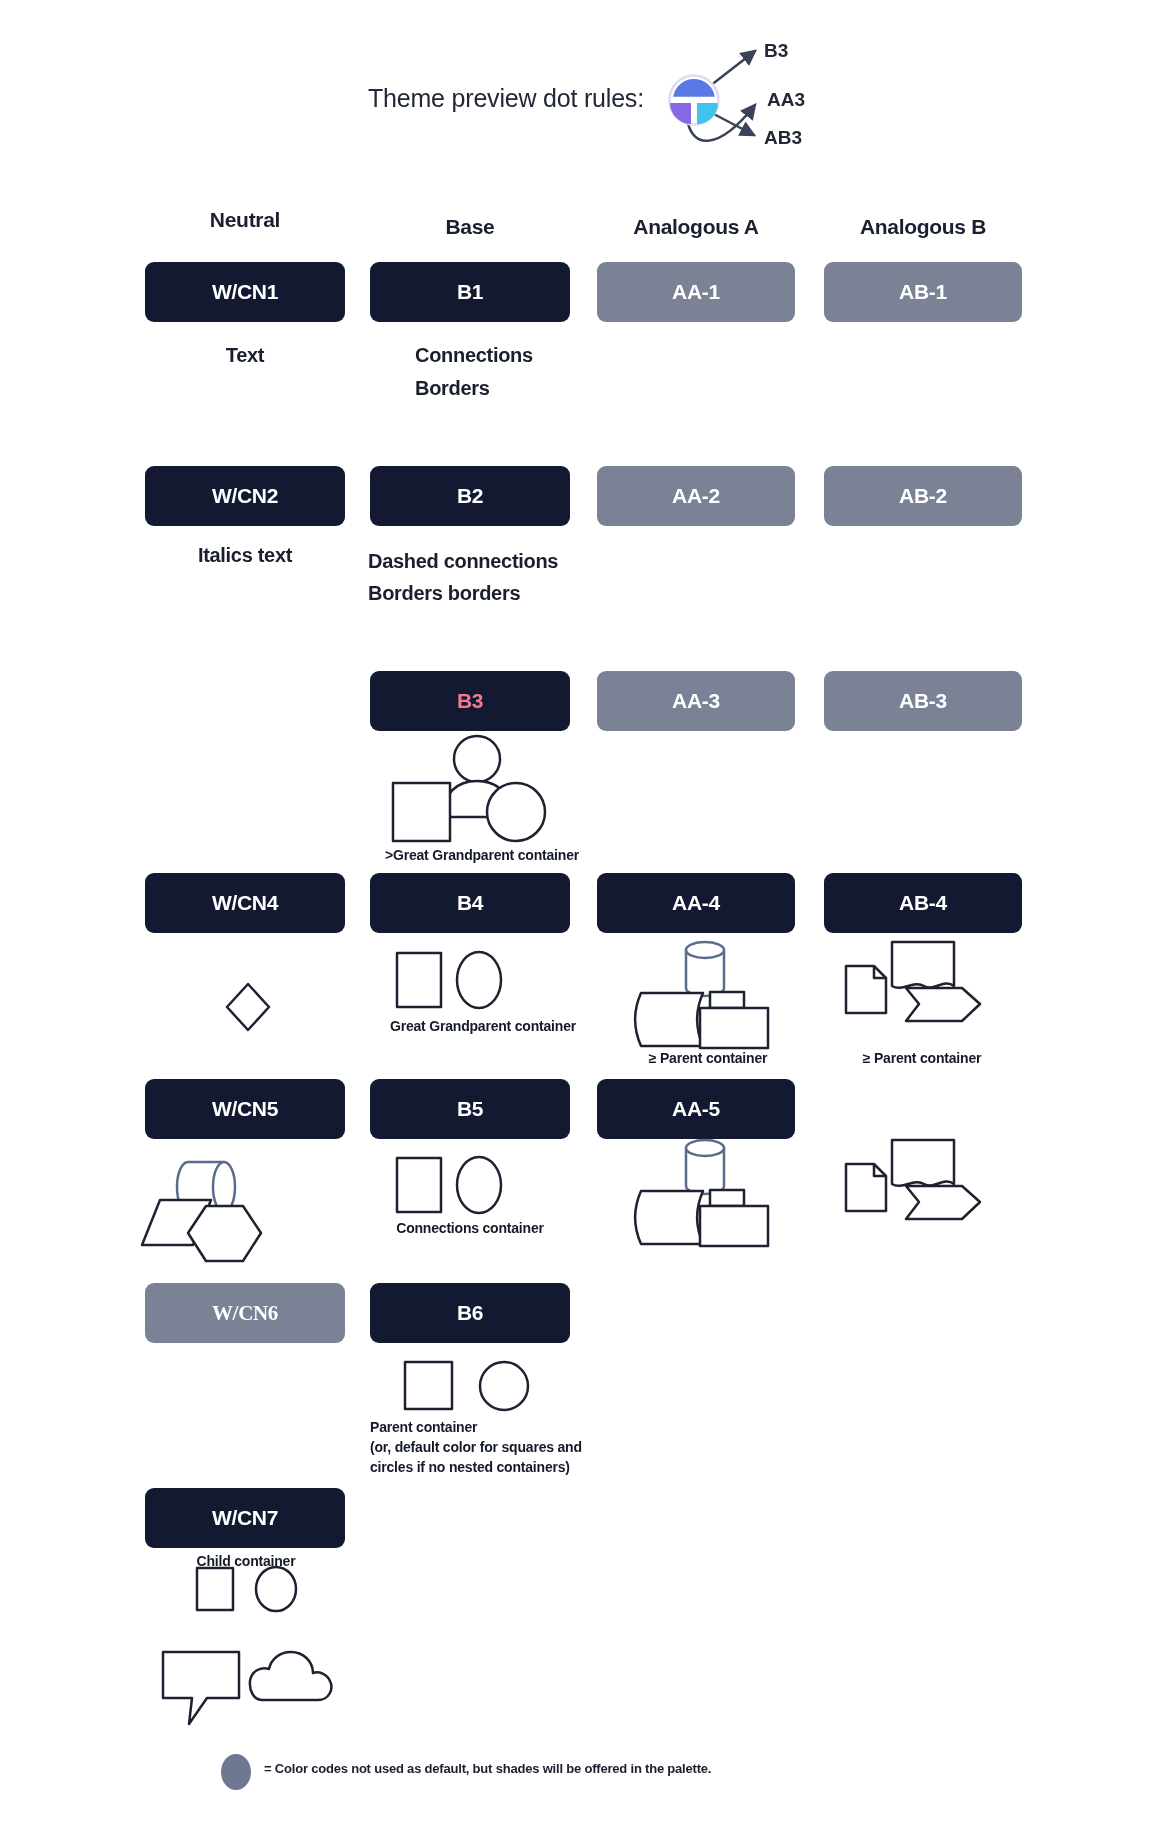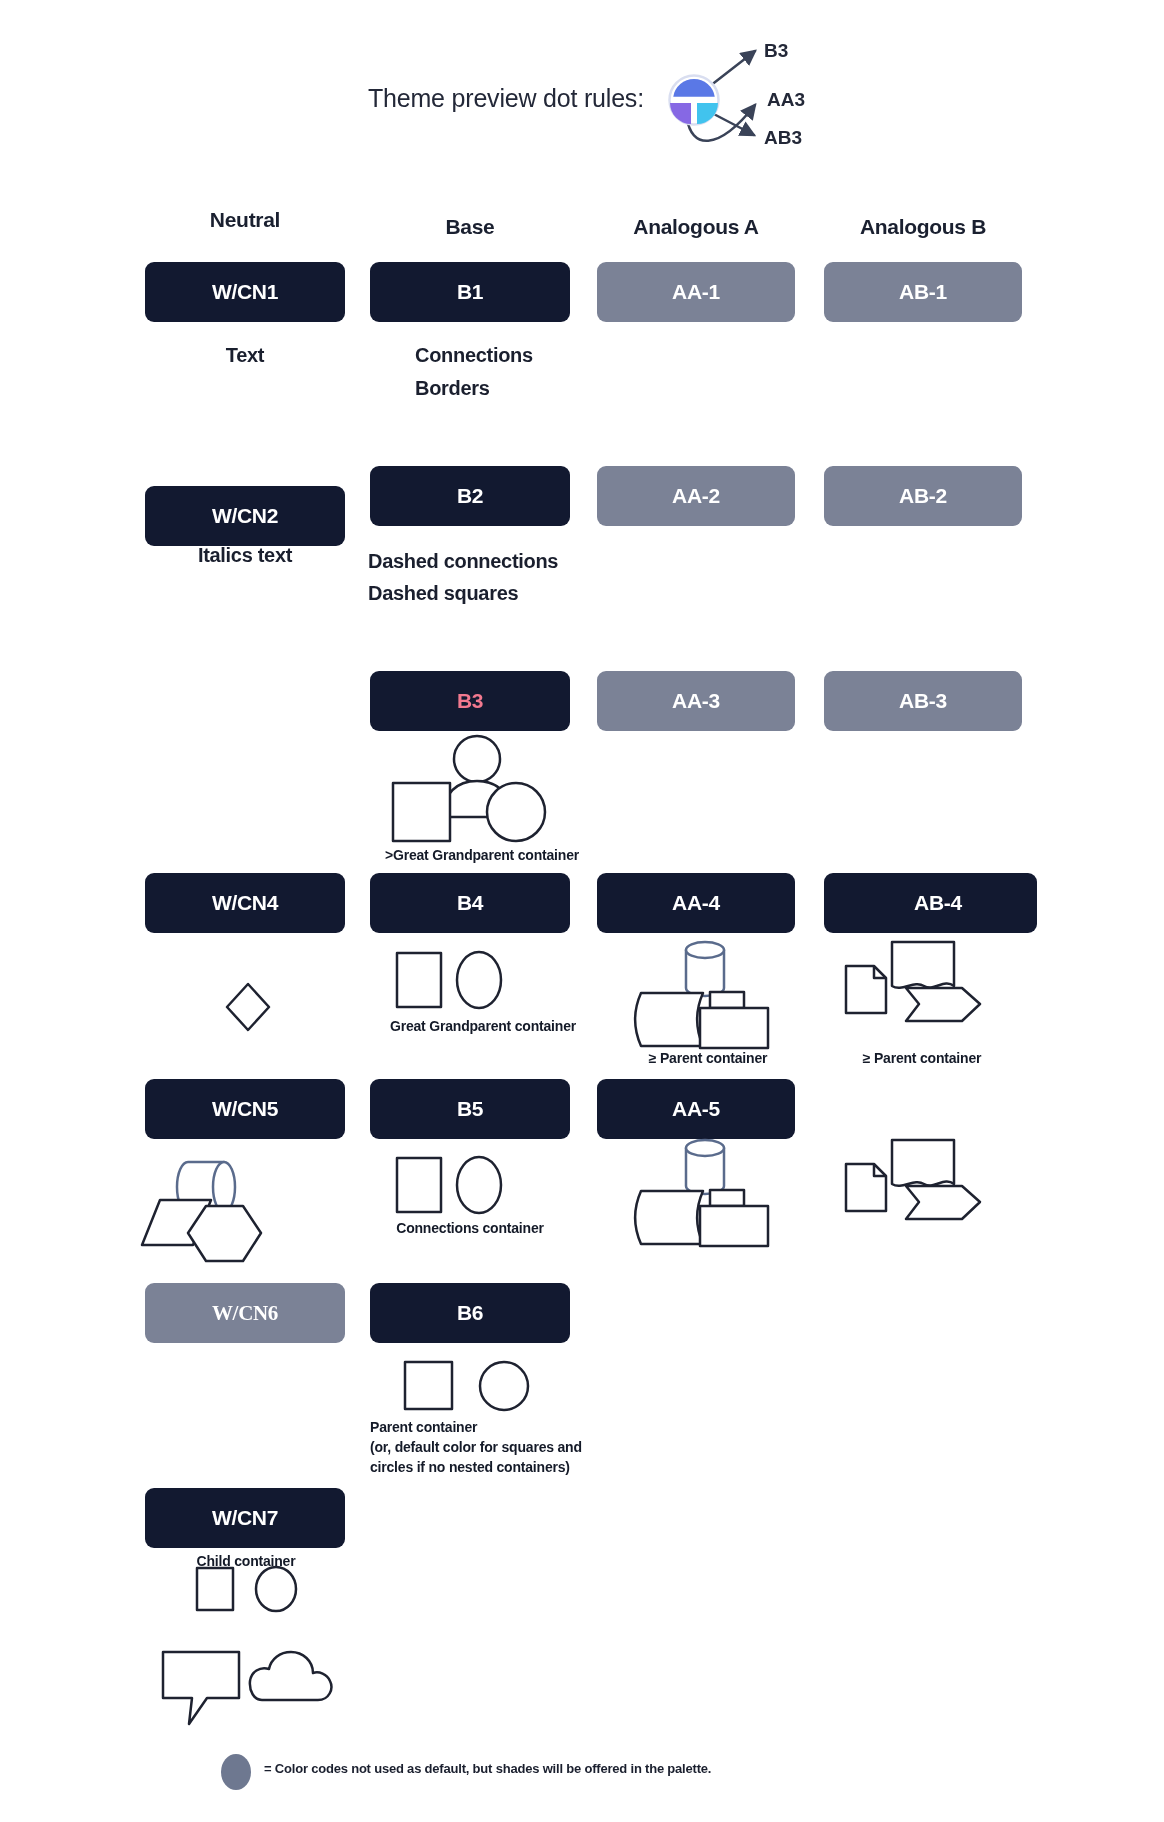--- a/index.html
+++ b/index.html
@@ -69,36 +69,36 @@
       <span>AA-1</span>
     </div>
   <div class="pill gray narrow" style="left:824px;top:262px;">
       <span>AB-1</span>
     </div>
 
   <div class="note center" style="left:145px;top:344px;width:200px;">Text</div>
   <div class="note" style="left:415px;top:344px;">Connections</div>
   <div class="note" style="left:415px;top:377px;">Borders</div>
 
-  <div class="pill dark" style="left:145px;top:466px;margin-top:20px;">
+  <div class="pill dark" style="left:145px;top:466px;">
       <span>W/CN2</span>
     </div>
   <div class="pill dark" style="left:370px;top:466px;">
       <span>B2</span>
     </div>
   <div class="pill gray narrow" style="left:597px;top:466px;">
       <span>AA-2</span>
     </div>
   <div class="pill gray narrow" style="left:824px;top:466px;">
       <span>AB-2</span>
     </div>
 
   <div class="note center" style="left:145px;top:544px;width:200px;">Italics text</div>
   <div class="note" style="left:368px;top:550px;">Dashed connections</div>
-  <div class="note" style="left:368px;top:582px;">Dashed squares</div>
+  <div class="note" style="left:368px;top:582px;">Borders borders</div>
 
   <div class="pill dark" style="left:370px;top:671px;">
       <span class="pink">B3</span>
     </div>
   <div class="pill gray narrow" style="left:597px;top:671px;">
       <span>AA-3</span>
     </div>
   <div class="pill gray narrow" style="left:824px;top:671px;">
       <span>AB-3</span>
     </div>
@@ -107,21 +107,21 @@
 
   <div class="pill dark" style="left:145px;top:873px;">
       <span>W/CN4</span>
     </div>
   <div class="pill dark" style="left:370px;top:873px;">
       <span>B4</span>
     </div>
   <div class="pill dark narrow" style="left:597px;top:873px;">
       <span>AA-4</span>
     </div>
-  <div class="pill dark narrow" style="left:824px;top:873px;padding-left:15px;">
+  <div class="pill dark narrow" style="left:824px;top:873px;">
       <span>AB-4</span>
     </div>
 
   <div class="caption center" style="left:353px;top:1018px;width:260px;">Great Grandparent container</div>
   <div class="caption center" style="left:598px;top:1050px;width:220px;">≥ Parent container</div>
   <div class="caption center" style="left:812px;top:1050px;width:220px;">≥ Parent container</div>
 
   <div class="pill dark" style="left:145px;top:1079px;">
       <span>W/CN5</span>
     </div>

